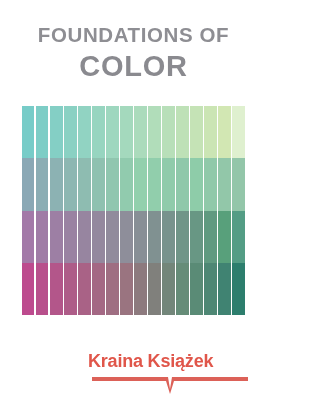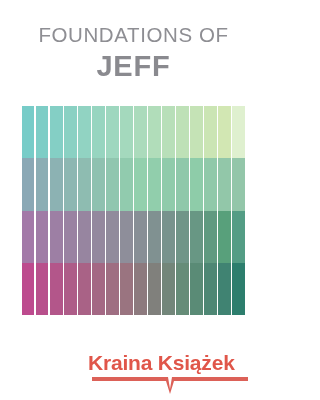--- a/index.html
+++ b/index.html
@@ -21,21 +21,21 @@
   
   .title-block {
     position: absolute;
     left: 0;
     top: 24px;
     width: 267px;
     text-align: center;
   }
   .title-line-1 {
     font-size: 20.5px;
-    font-weight: 400;
+    font-weight: 700;
     letter-spacing: 0.6px;
     color: #8e8e93;
     line-height: 1.05;
     white-space: nowrap;
   }
   .title-line-2 {
     font-size: 29px;
     font-weight: 700;
     letter-spacing: 0.8px;
     color: #8a8a8f;
@@ -86,21 +86,21 @@
   
   .watermark {
     position: absolute;
     left: 88px;
     top: 352px;
     width: 180px;
     height: 46px;
     pointer-events: none;
   }
   .watermark-text {
-    font-size: 21px;
+    font-size: 18px;
     font-weight: 700;
     color: #e0564a;
     letter-spacing: -0.2px;
     line-height: 1;
     white-space: nowrap;
   }
   .watermark-swoosh {
     position: absolute;
     left: 2px;
     top: 23px;
@@ -108,21 +108,21 @@
     height: 20px;
   }
 </style>
 </head>
 <body>
 
 <div class="cover">
 
   <div class="title-block">
     <div class="title-line-1">FOUNDATIONS OF</div>
-    <div class="title-line-2">JEFF</div>
+    <div class="title-line-2">COLOR</div>
   </div>
 
   <div class="grid">
       <div class="grid-col">
         <div class="grid-cell" style="background: rgb(119, 204, 200);"></div>
         <div class="grid-cell" style="background: rgb(138, 168, 181);"></div>
         <div class="grid-cell" style="background: rgb(163, 121, 168);"></div>
         <div class="grid-cell" style="background: rgb(189, 74, 142);"></div>
       </div>
       <div class="grid-col">

